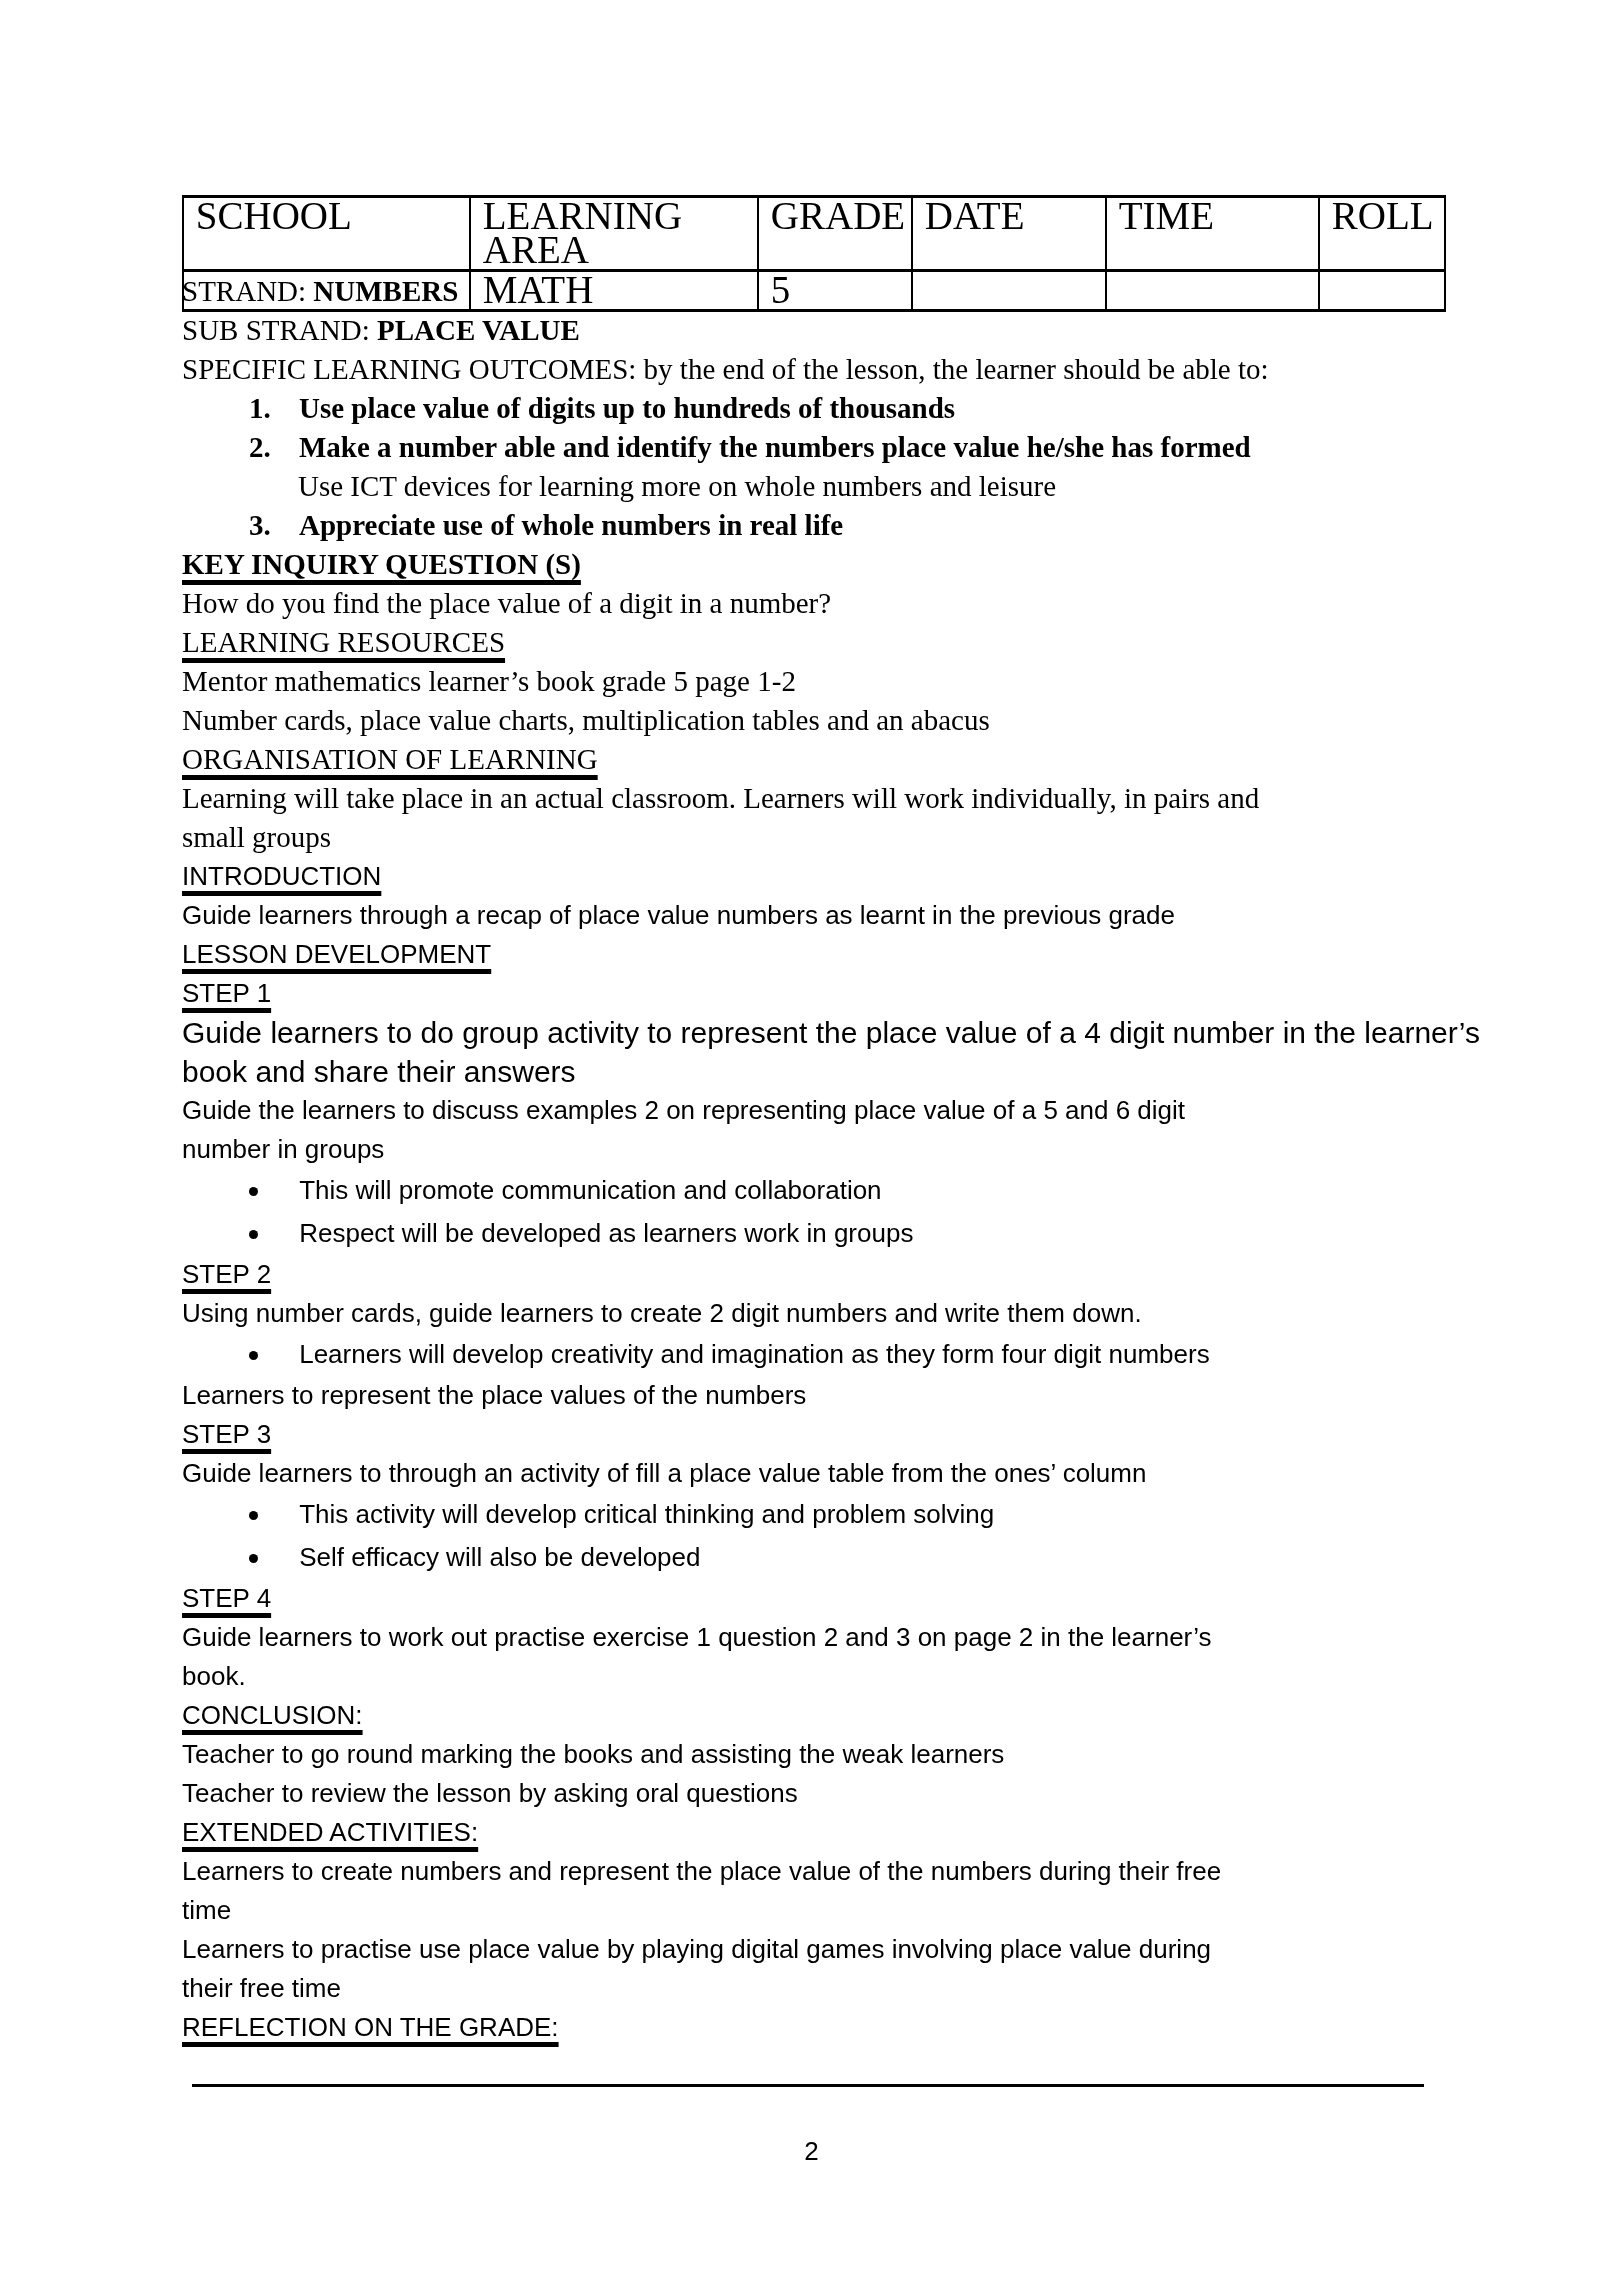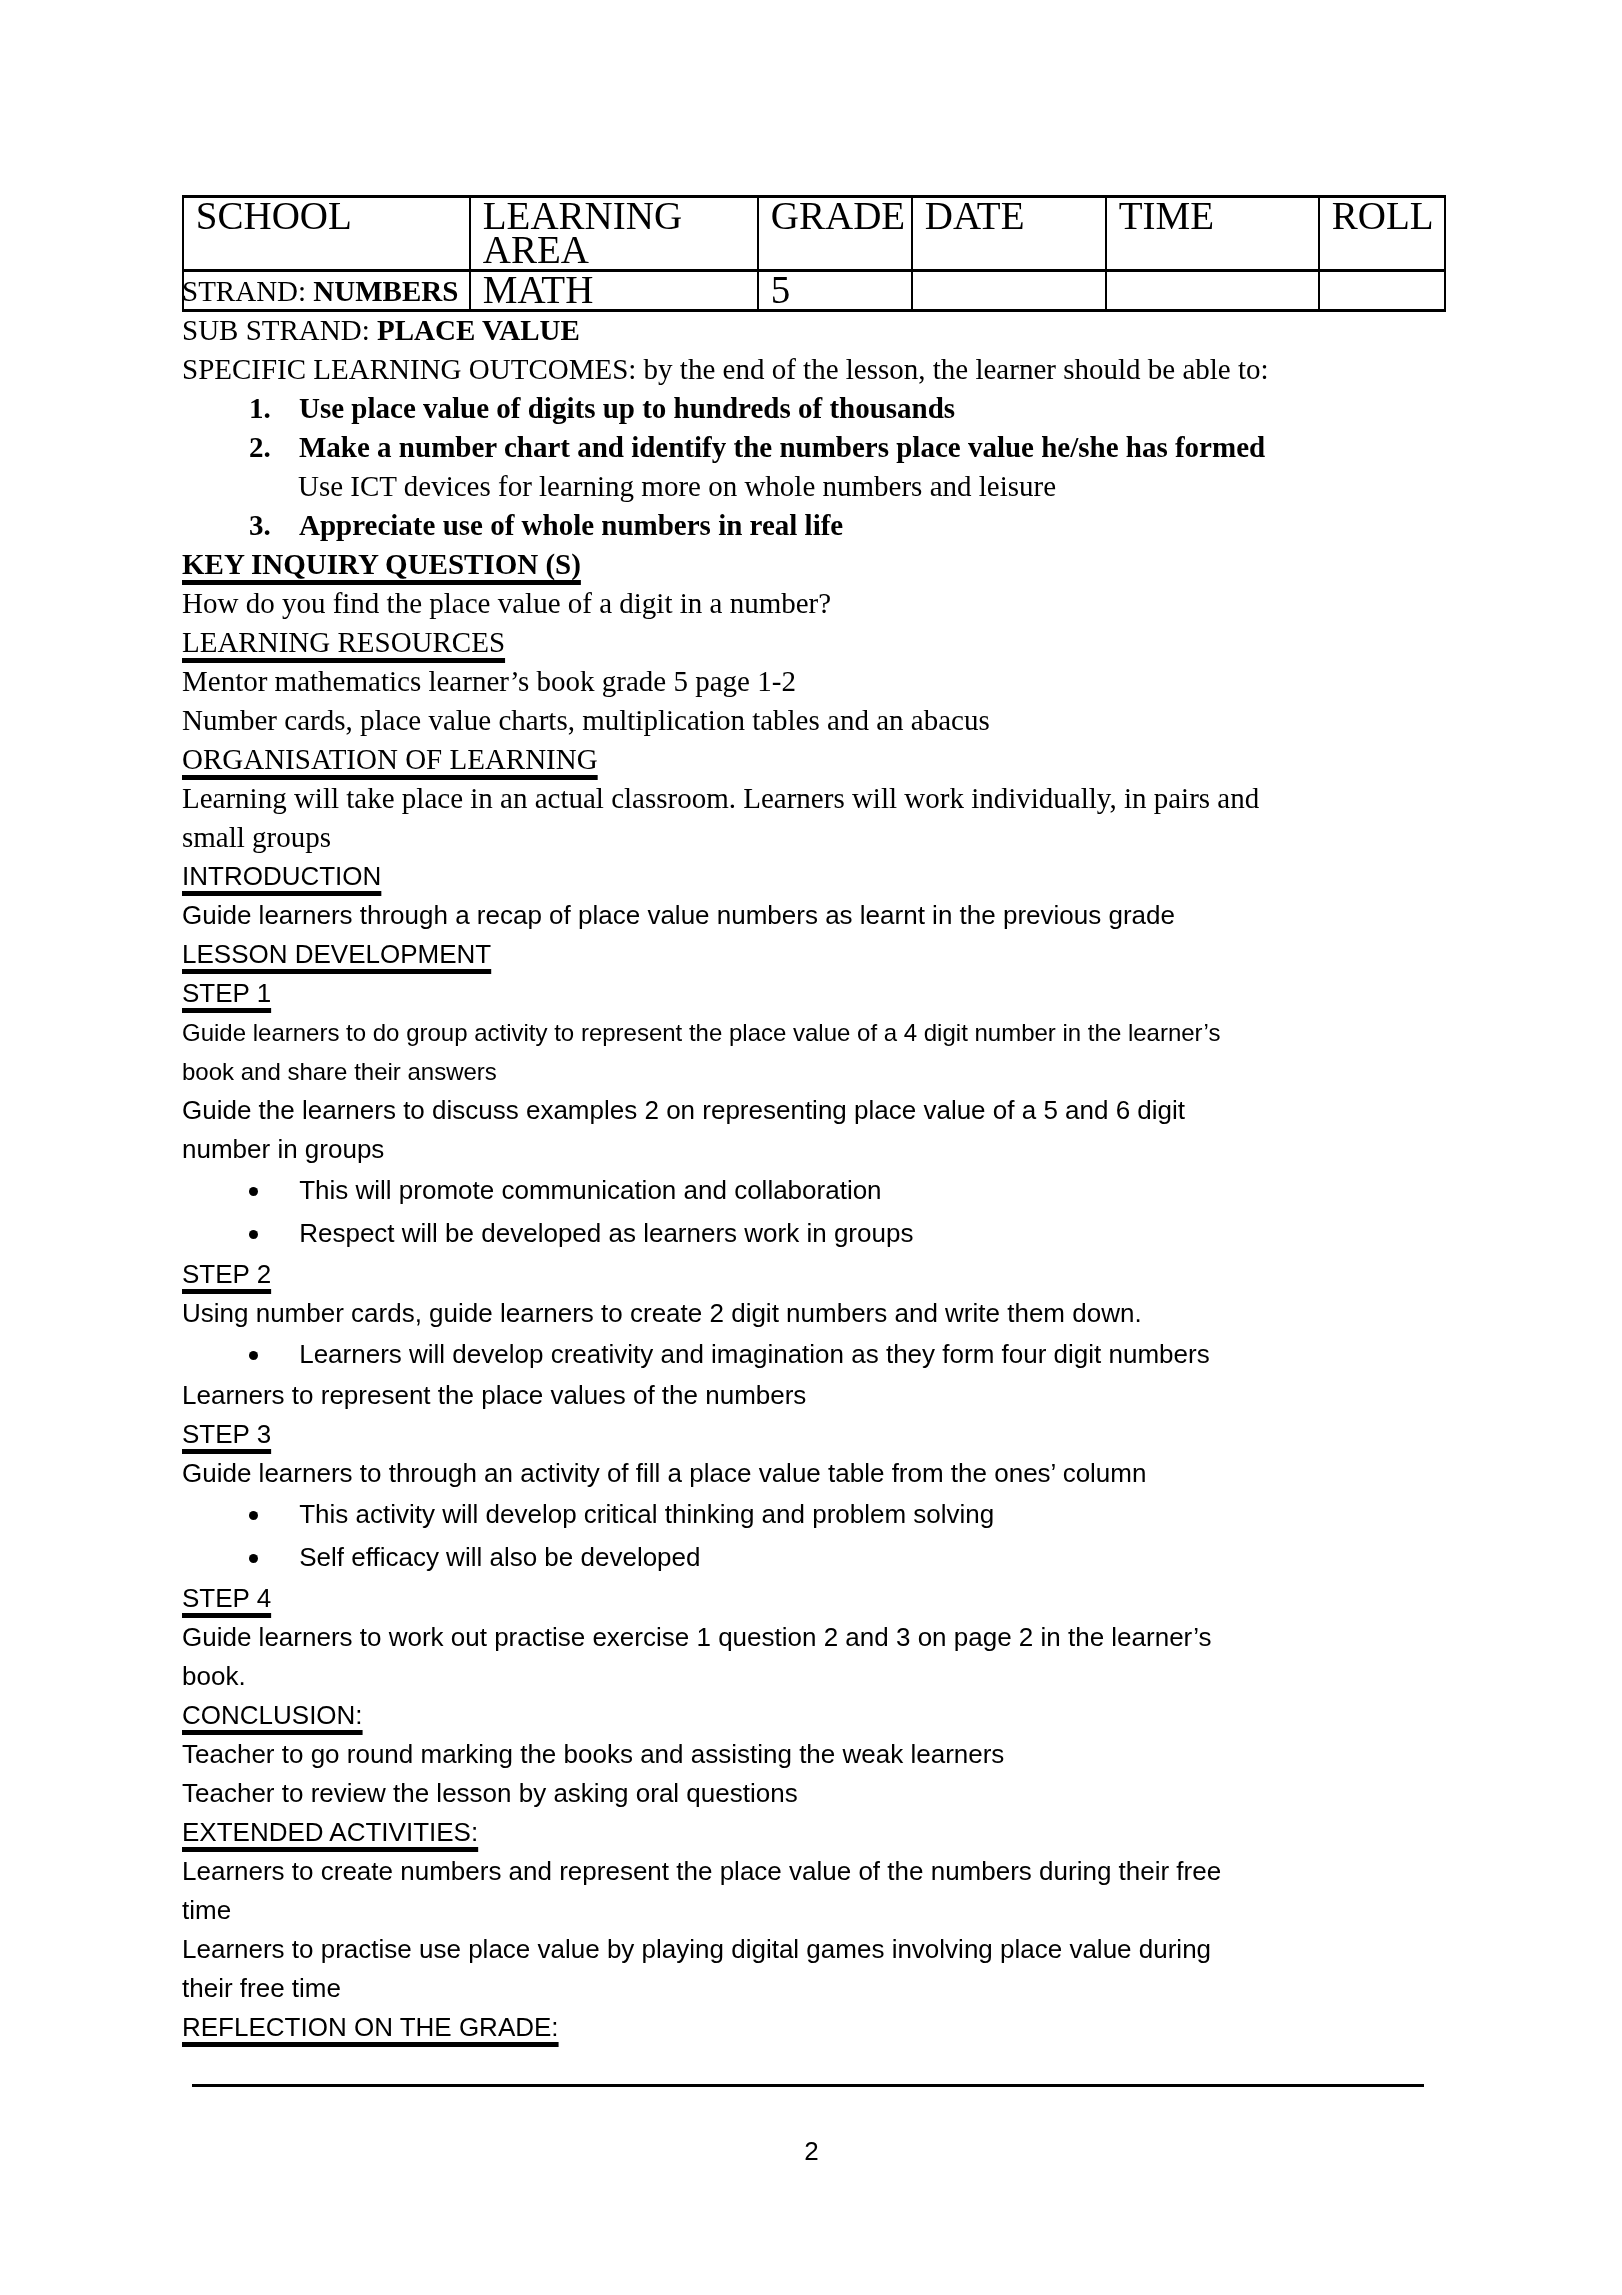--- a/index.html
+++ b/index.html
@@ -17,21 +17,21 @@
     border-top:3.3px solid #000; border-bottom:3.3px solid #000;
     font-weight:normal; text-align:left; vertical-align:top;
     font-size:39px; padding:1.3px 2.6px 1.3px 11.8px; overflow:hidden;
   }
   .info-table th{height:33px; line-height:34px;}
   .info-table td{height:35px; line-height:34px;font-family:Liberation Serif, serif;}
   
   .content{position:absolute; left:182px; top:272px; width:1266px;}
   .line{height:39px; line-height:39px; white-space:nowrap; font-size:29px;}
   .sans{font-family:"Liberation Sans","DejaVu Sans",sans-serif; font-size:26px;}
-  .small{font-size:24px;}
+  .small{font-size:30px;}
   .oli{padding-left:67px;font-weight:bold;}
   .olc{padding-left:116px;}
   .bullet{height:43px; line-height:43px; padding-left:67px;}
   .num{display:inline-block; min-width:50px;}
   .dot{display:inline-block; width:9.2px; height:9.2px; border-radius:50%;
        background:#000; margin-right:41px; vertical-align:2.6px;}
   .bold{font-weight:bold;}
   .u{text-decoration:underline; text-decoration-thickness:4.6px; text-underline-offset:5.9px;}
   .rule{height:0; border-top:3.3px solid #000; margin-top:37px; margin-left:9.8px; width:1232px;}
   .page-number{
@@ -71,21 +71,21 @@
       <td></td>
     </tr>
   </tbody>
     </table>
 
   <div class="content" id="blocks">
       <div class="line "><span>STRAND: </span><span class="bold">NUMBERS</span></div>
       <div class="line "><span>SUB STRAND: </span><span class="bold">PLACE VALUE</span></div>
       <div class="line "><span>SPECIFIC LEARNING OUTCOMES: by the end of the lesson, the learner should be able to:</span></div>
       <div class="line serif oli"><span class="num">1.</span><span>Use place value of digits up to hundreds of thousands</span></div>
-      <div class="line serif oli"><span class="num">2.</span><span>Make a number chart and identify the numbers place value he/she has formed</span></div>
+      <div class="line serif oli"><span class="num">2.</span><span>Make a number able and identify the numbers place value he/she has formed</span></div>
       <div class="line serif olc"><span>Use ICT devices for learning more on whole numbers and leisure</span></div>
       <div class="line serif oli"><span class="num">3.</span><span>Appreciate use of whole numbers in real life</span></div>
       <div class="line "><span class="bold u">KEY INQUIRY QUESTION (S)</span></div>
       <div class="line "><span>How do you find the place value of a digit in a number?</span></div>
       <div class="line "><span class="u">LEARNING RESOURCES</span></div>
       <div class="line "><span>Mentor mathematics learner’s book grade 5 page 1-2</span></div>
       <div class="line "><span>Number cards, place value charts, multiplication tables and an abacus</span></div>
       <div class="line "><span class="u">ORGANISATION OF LEARNING</span></div>
       <div class="line "><span>Learning will take place in an actual classroom. Learners will work individually, in pairs and</span></div>
       <div class="line "><span>small groups</span></div>

